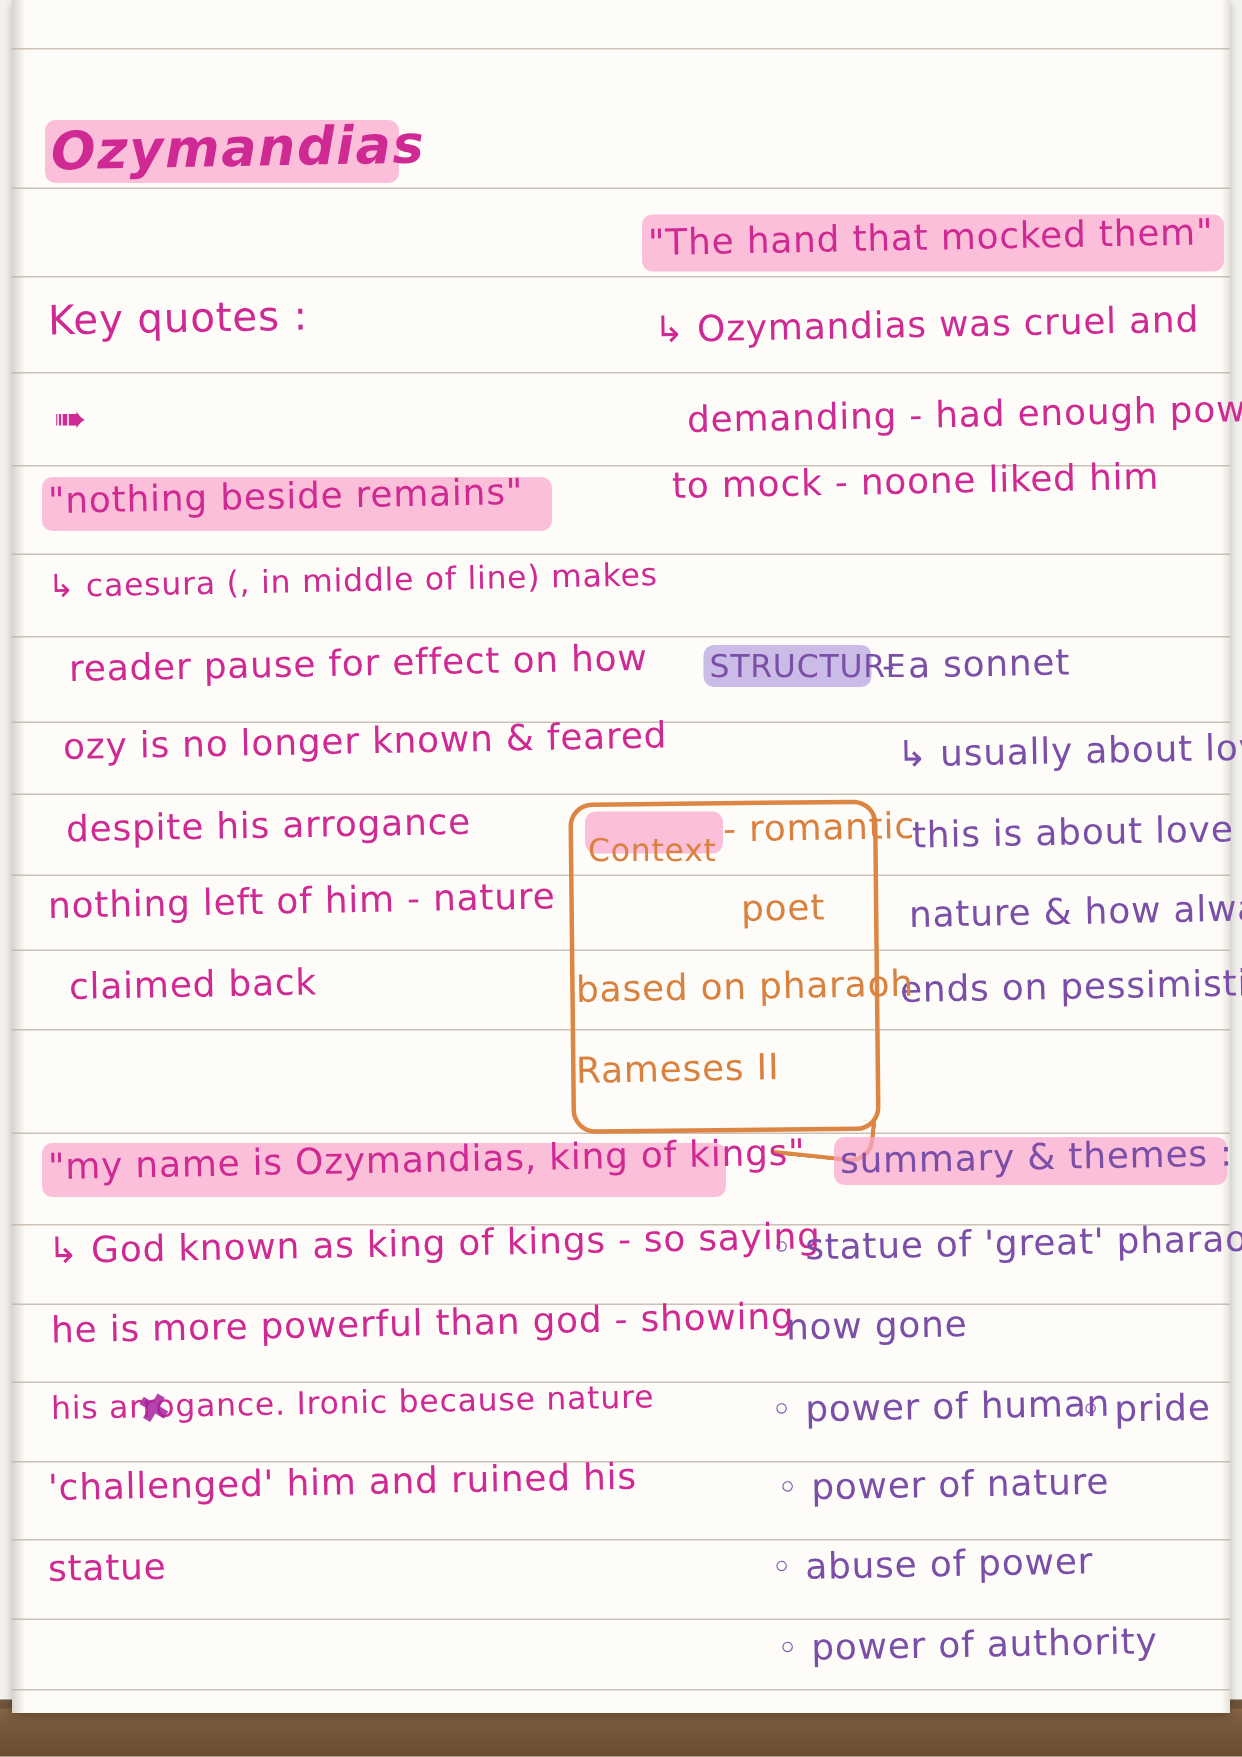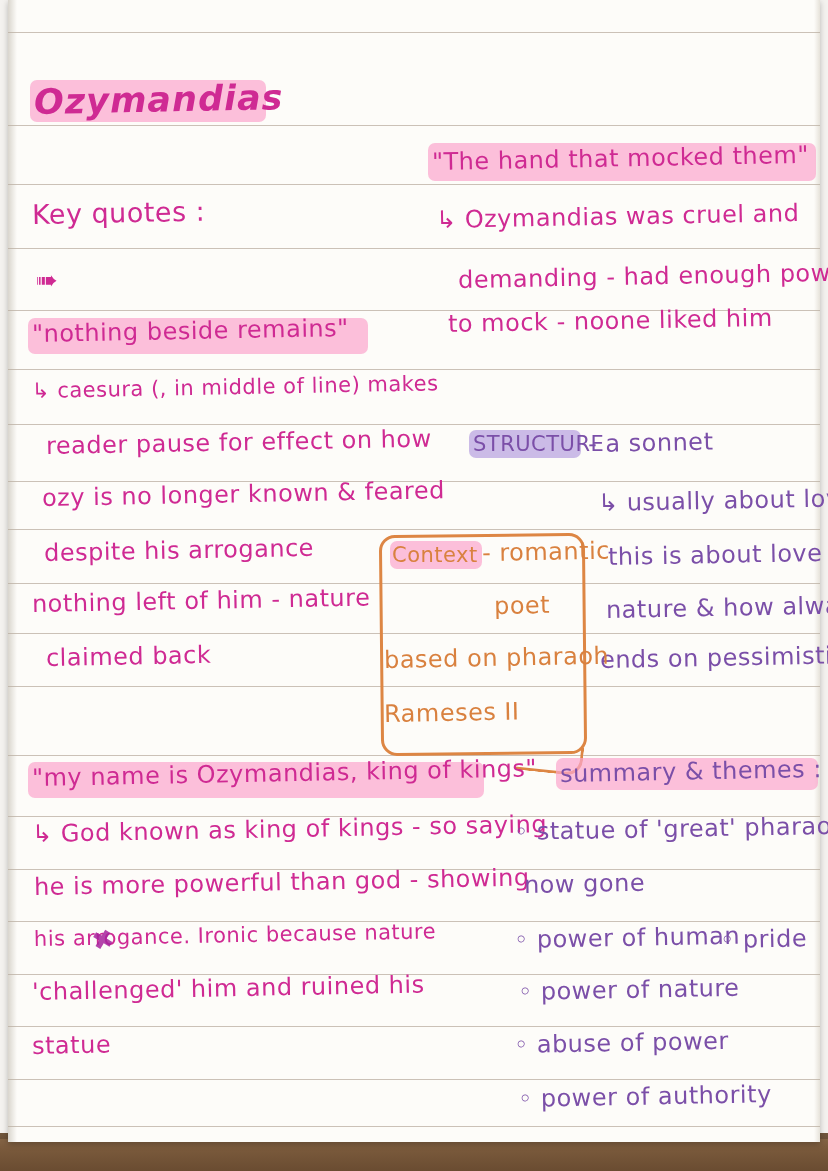--- a/index.html
+++ b/index.html
@@ -218,21 +218,21 @@
 
     <div class="hw med purple slant" style="left:590px; top:491px;">↳ usually about love,</div>
     <div class="hw med purple slant" style="left:600px; top:545px;">this is about love for</div>
     <div class="hw med purple slant" style="left:598px; top:598px;">nature &amp; how always wins</div>
     <div class="hw med purple slant" style="left:592px; top:648px;">ends on pessimistic.</div>
 
     <div class="context-box"></div>
     <div class="context-tail"></div>
 
     <div class="hl" style="left:382px; top:541px; width:92px; height:28px;"></div>
-    <div class="hw sm orange" style="left:384px; top:545px;">Context</div>
+    <div class="hw sm orange" style="left:384px; top:557px;">Context</div>
     <div class="hw med orange slant" style="left:474px; top:541px;">- romantic</div>
     <div class="hw med orange slant" style="left:486px; top:594px;">poet</div>
     <div class="hw med orange slant" style="left:376px; top:648px;">based on pharaoh</div>
     <div class="hw med orange slant" style="left:376px; top:702px;">Rameses II</div>
 
     <div class="hl" style="left:20px; top:762px; width:456px; height:36px;"></div>
     <div class="hw med pink slant" style="left:24px; top:766px;">"my name is Ozymandias, king of kings"</div>
 
     <div class="hw med pink slant" style="left:24px; top:822px;">↳ God known as king of kings - so saying</div>
     <div class="hw med pink slant" style="left:26px; top:875px;">he is more powerful than god - showing</div>

